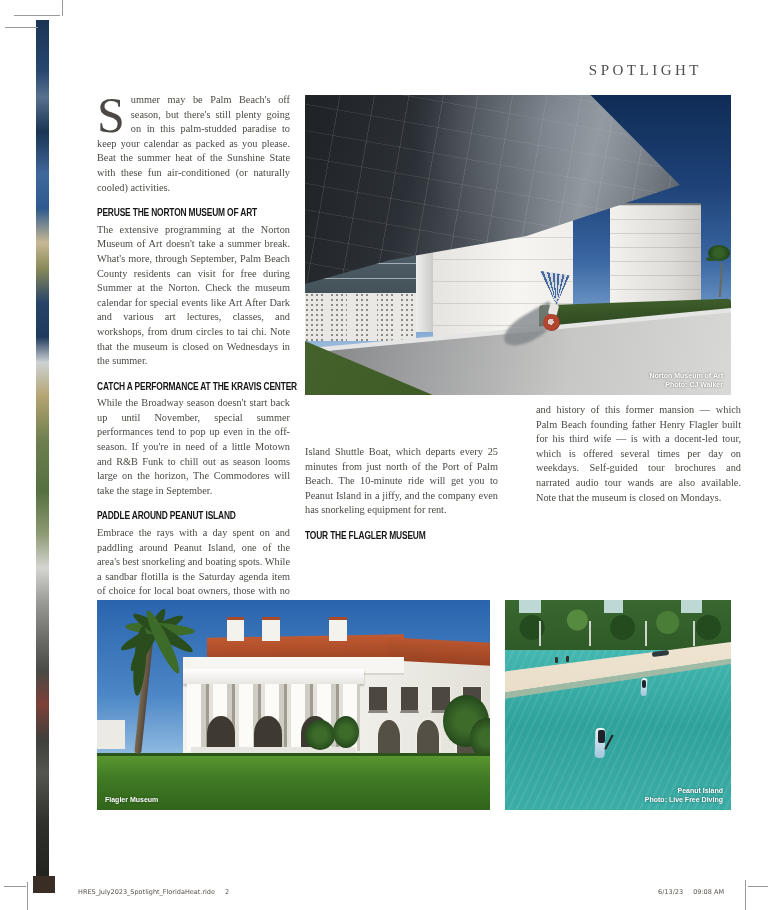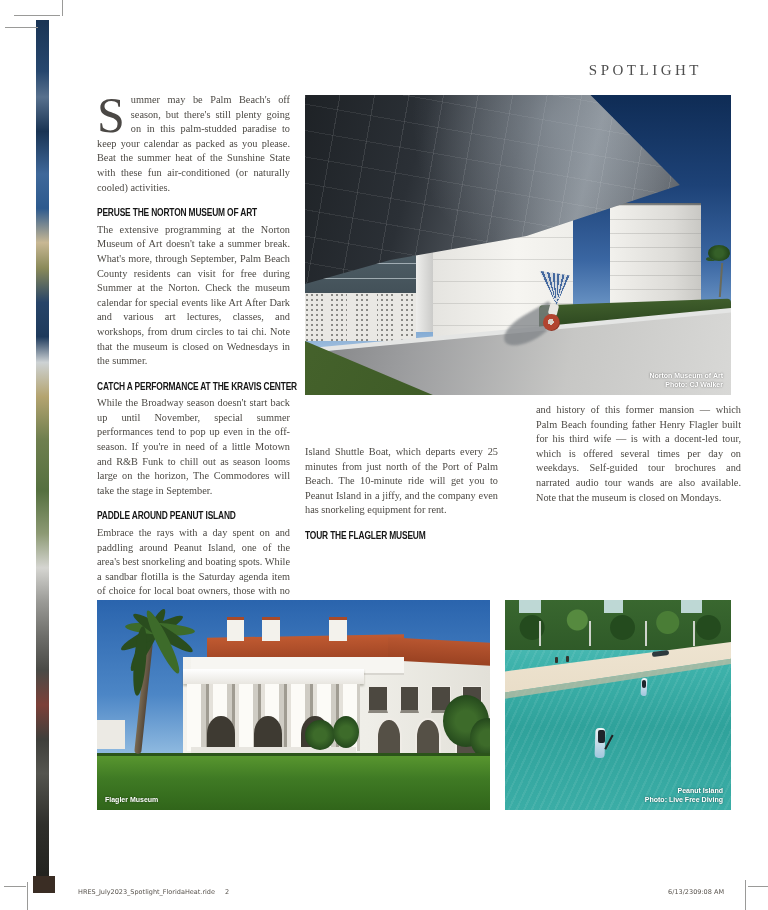--- a/index.html
+++ b/index.html
@@ -17,21 +17,21 @@
   .crop.h{height:1px;} .crop.v{width:1px;}
   
   .spotlight{position:absolute;top:62px;right:66px;font-size:15px;letter-spacing:3.5px;
     color:#4f4f4f;font-family:"Liberation Serif",serif;}
   .footer{position:absolute;top:835px;right:75px;display:flex;align-items:baseline;gap:16px;
     font-family:"Liberation Sans",sans-serif;color:#3b3b3b;}
   .footer .site{font-size:9px;font-weight:700;letter-spacing:2.2px;}
   .footer .pg{font-size:8.5px;font-weight:700;letter-spacing:1px;}
   .slug{position:absolute;font-family:"DejaVu Sans",sans-serif;font-size:6.5px;color:#57524c;}
   .slug-left{left:78px;top:888px;display:flex;gap:10px;}
-  .slug-right{right:44px;top:888px;display:flex;}
+  .slug-right{right:44px;top:888px;display:flex;gap:10px;}
   
   .col{position:absolute;font-size:10.3px;line-height:14.6px;text-align:justify;color:#4c4944;}
   .col p{margin:0;}
   .dropcap{float:left;font-size:50px;line-height:40px;padding:2px 6px 0 0;color:#4b4845;}
   .sec-head{display:inline-block;white-space:nowrap;margin:11px 0 2px 0;
     font-family:"Liberation Sans",sans-serif;font-weight:700;font-size:10px;
     letter-spacing:-0.2px;color:#161616;transform:scaleX(0.84);transform-origin:left center;}
   
   .figure{position:absolute;overflow:hidden;}
   .cap{position:absolute;z-index:40;font-family:"Liberation Sans",sans-serif;font-weight:700;

